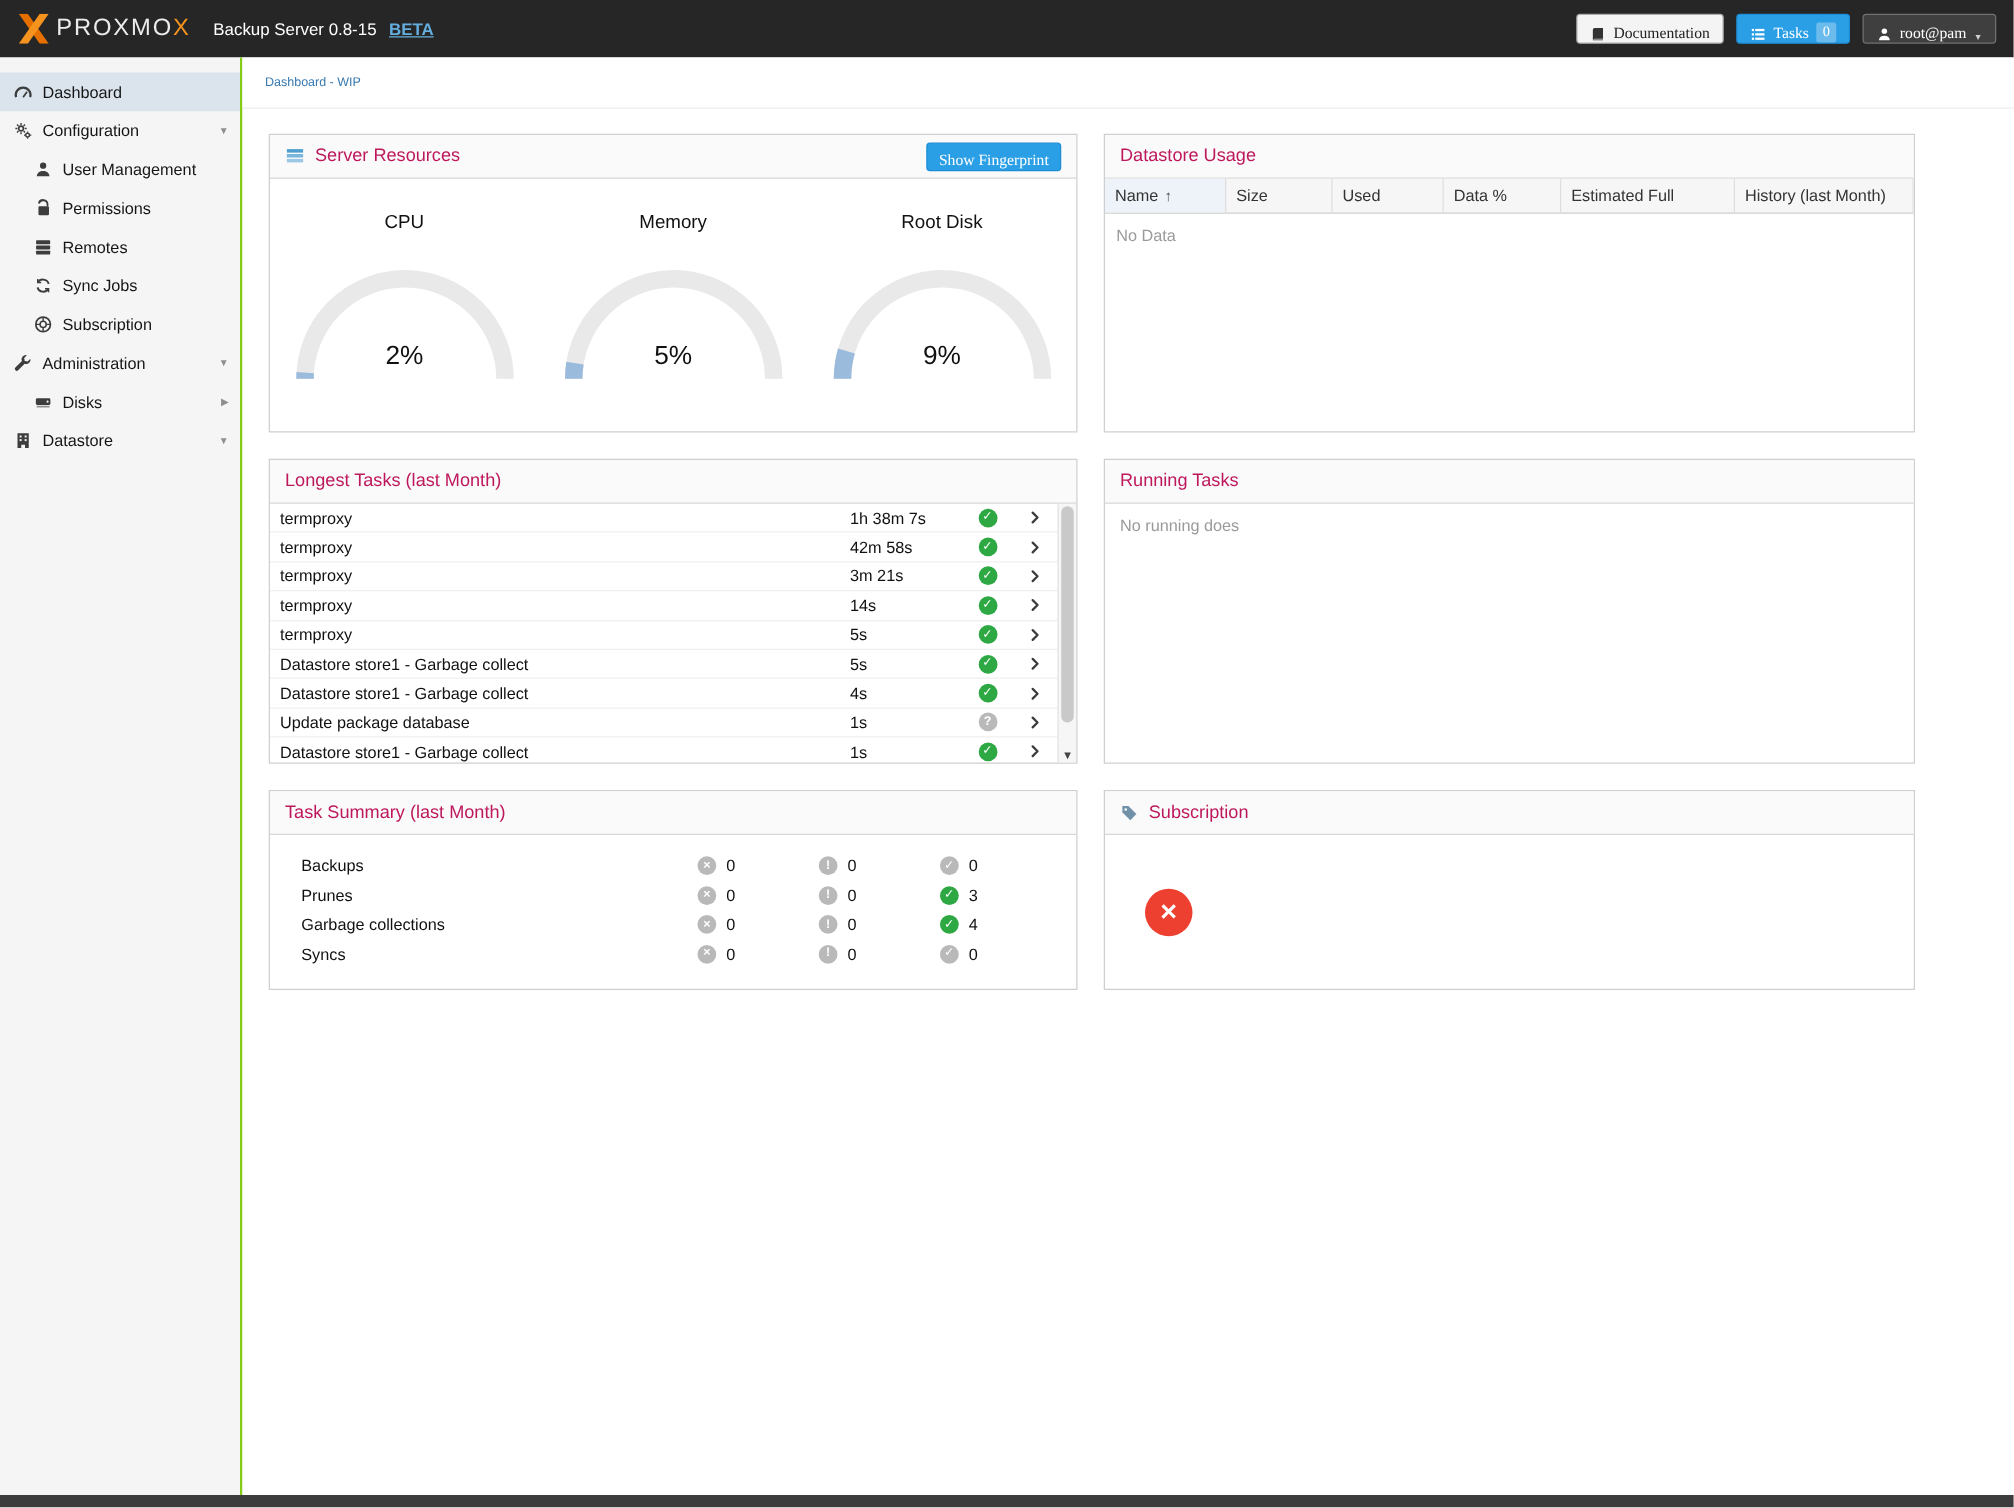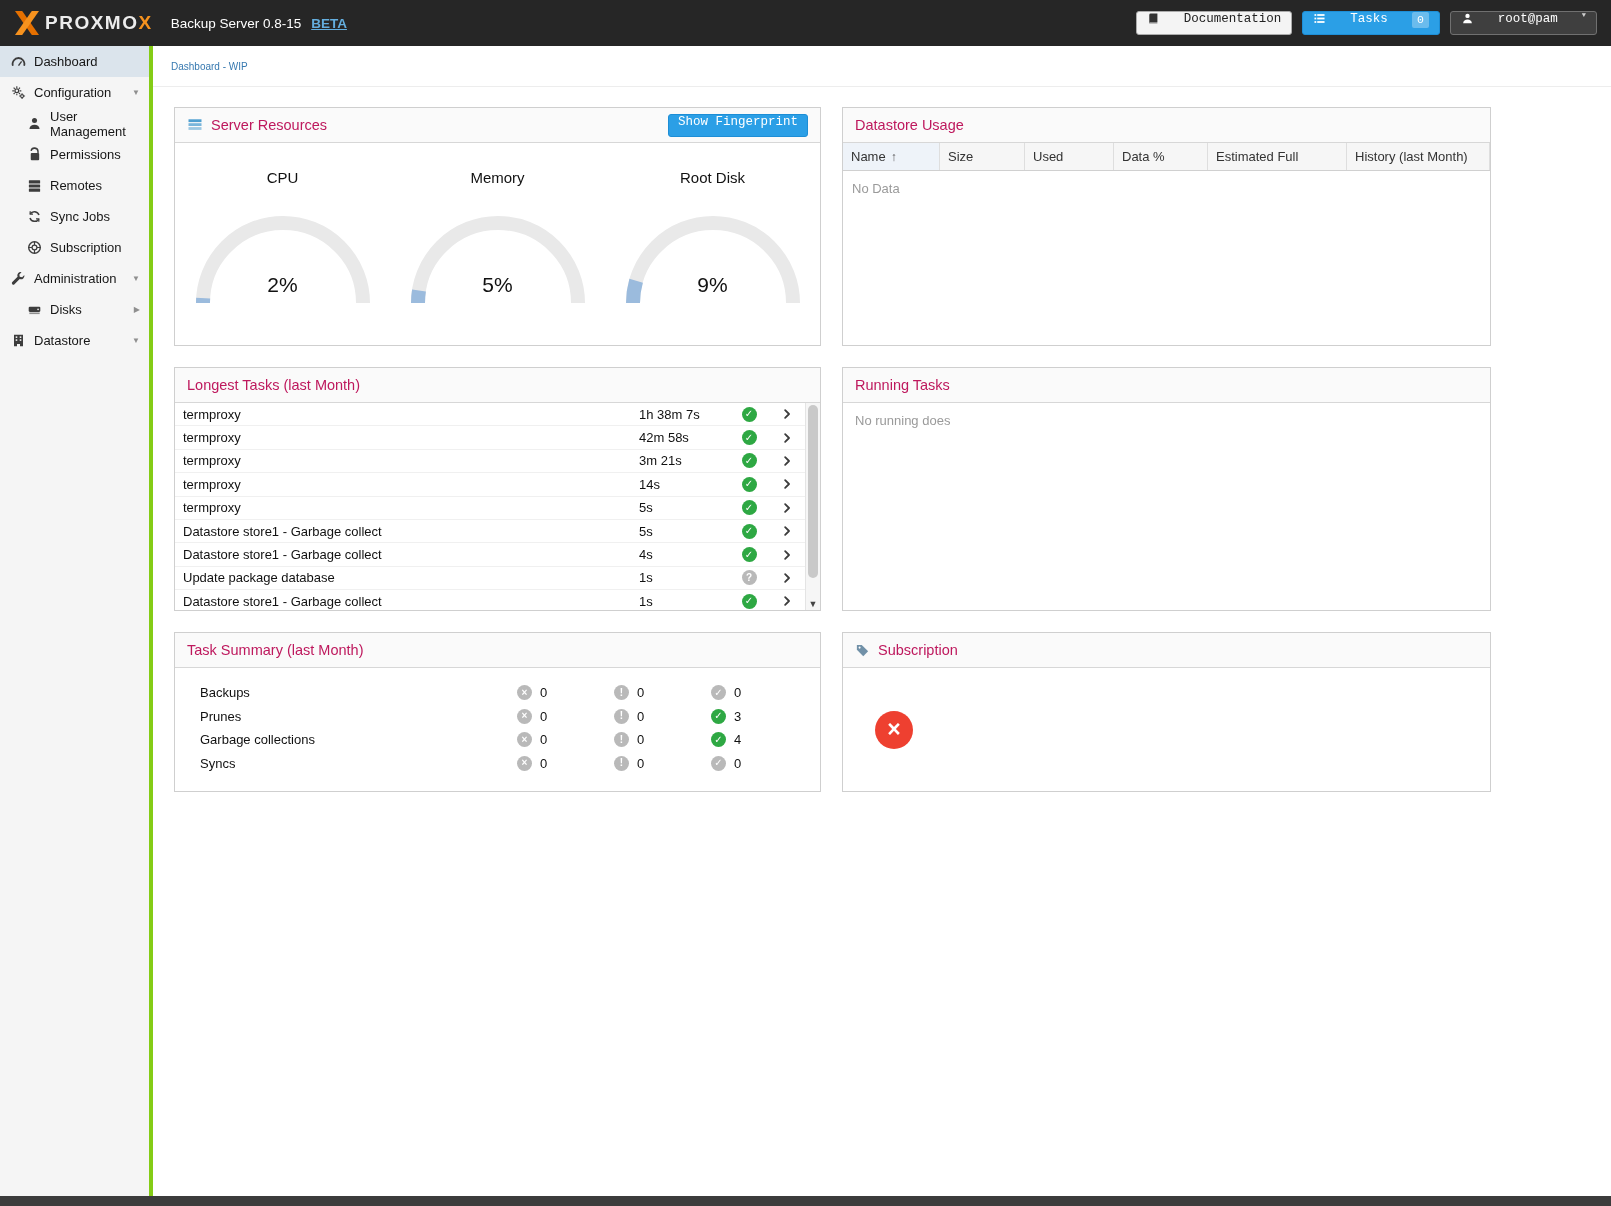--- a/index.html
+++ b/index.html
@@ -6,39 +6,39 @@
   html,body{width:1611px;height:1206px;overflow:hidden}
   body{font-family:"Liberation Sans","DejaVu Sans",sans-serif;font-size:13px;color:#222;background:#fff}
 
   .icon{display:inline-flex;width:14px;height:14px;flex:none}
   .icon svg{width:100%;height:100%;display:block}
 
   
   .topbar{height:46px;background:#262626;display:flex;align-items:center;padding:0 14px;gap:10px}
   .logo{display:flex;align-items:center;gap:5px;margin-right:8px}
   .logo-mark{width:26px;height:24px;display:inline-flex}
-  .logo-text{color:#ececec;font-weight:bold;font-size:19px;letter-spacing:1.5px}
+  .logo-text{color:#ececec;font-weight:normal;font-size:19px;letter-spacing:1.5px}
   .logo-x{color:#F6921E}
   .version{color:#fff;font-size:13.5px}
   .beta{color:#64aede;font-weight:bold;font-size:13.5px;text-decoration:underline;cursor:pointer}
   .topbar-spacer{flex:1}
-  .btn{display:inline-flex;align-items:flex-start;gap:24px;border-radius:3px;font-size:12.5px;height:24px;padding:0 10px;cursor:pointer;border:1px solid transparent;font-family:Liberation Mono, monospace}
+  .btn{display:inline-flex;align-items:flex-end;gap:6px;border-radius:3px;font-size:12.5px;height:24px;padding:0 10px;cursor:pointer;border:1px solid transparent;font-family:Liberation Serif, serif}
   .btn-light{background:#f4f4f4;border-color:#ababab;color:#222}
   .btn-blue{background:#2b9fe6;border-color:#1d8ed6;color:#fff}
   .btn-dark{background:#3f3f3f;border-color:#707070;color:#fff}
   .btn .icon{width:13px;height:13px}
   .badge{background:rgba(255,255,255,.3);border-radius:2px;padding:0 5px;font-size:11.5px;line-height:16px;color:#fff}
   .caret-sm{font-size:7px;color:#cfcfcf;line-height:1}
 
   
   .app{display:flex;height:1150px}
   .bottombar{height:10px;background:#3c3c3c}
 
   
-  .sidebar{width:153px;background:#f5f5f5;border-right:4px solid #84cc16;flex:none;padding-top:0}
+  .sidebar{width:194px;background:#f5f5f5;border-right:2px solid #84cc16;flex:none;padding-top:12px}
   .sb-item{display:flex;align-items:center;height:31px;padding:0 9px 0 11px;gap:8px;font-size:13px;color:#161616;cursor:pointer}
   .sb-item.sub{padding-left:27px}
   .sb-item.selected{background:#dbe4ec}
   .sb-item .icon{width:15px;height:15px;color:#3d3d3d}
   .caret{margin-left:auto;font-size:8px;color:#8f8f8f;line-height:1}
 
   
   .main{flex:1;display:flex;flex-direction:column;background:#fff;overflow:hidden}
   .page-header{height:40px;flex:none;display:flex;align-items:center;padding:0 18px;color:#3779b0;font-size:10px;background:#fff;box-shadow:0 1px 0 #ededed}
   .panels{padding:21px;display:grid;grid-template-columns:647px 649px;grid-template-rows:239px 244px 160px;gap:21px}

